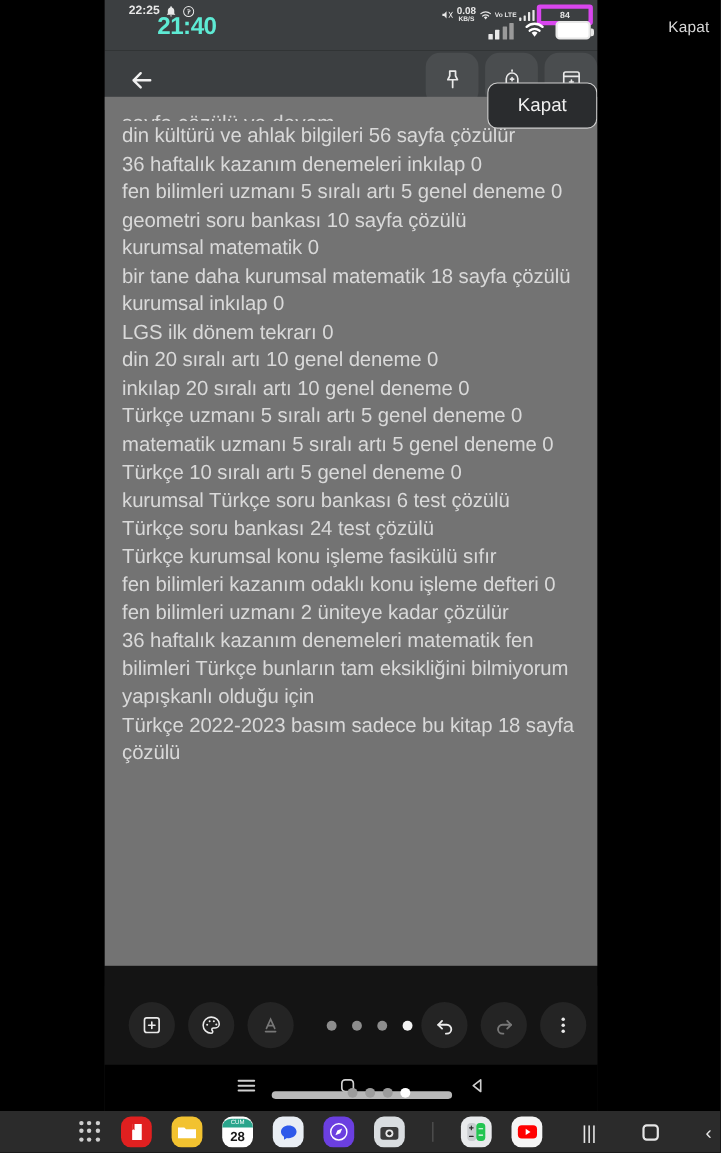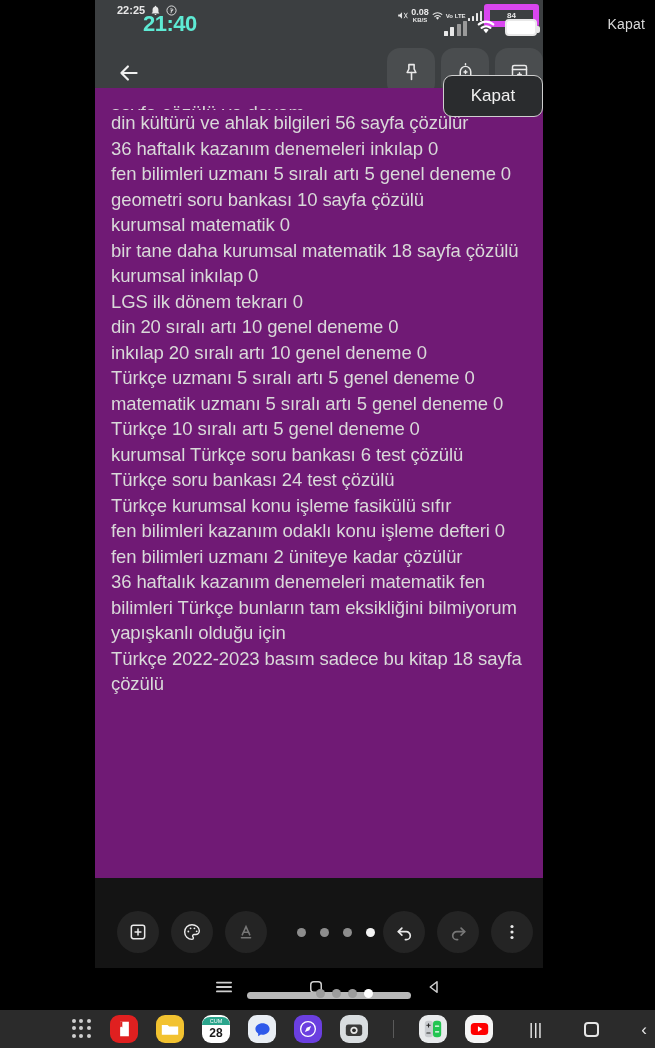--- a/index.html
+++ b/index.html
@@ -52,21 +52,21 @@
   }
   .sb-big-right {
     position:absolute; right:14px; top:18px;
     display:flex; align-items:flex-end; gap:8px;
   }
   .netspeed { line-height:1; text-align:center; }
   .netspeed b { display:block; font-size:9px; }
   .netspeed i { display:block; font-size:6px; font-style:normal; }
   .volte { line-height:1; text-align:center; font-size:6px; }
   .battsmall {
-    border:6px solid #d946ef; border-radius:3px;
+    border:4px solid #d946ef; border-radius:3px;
     padding:0 17px; font-size:8px; line-height:11px;
   }
   .bars { display:flex; align-items:flex-end; gap:1.5px; height:10px; }
   .bars span { width:2.5px; background:#e8e8e8; border-radius:.5px; }
   .bars span:nth-child(1){height:3px}
   .bars span:nth-child(2){height:5px}
   .bars span:nth-child(3){height:7.5px}
   .bars span:nth-child(4){height:10px}
   .bars.big { height:15px; gap:2.5px; }
   .bars.big span { width:4px; }
@@ -112,21 +112,21 @@
     display:flex; align-items:center; justify-content:center;
     color:#f0f0f0; font-size:17px;
     z-index:30;
   }
 
   
   #note-body {
     position:absolute; left:0; top:88px; width:456px; height:790px;
     padding:12px 16px 0 16px;
     overflow:hidden;
-    background:#701a75;
+    background:#737373;
   }
   #note-clip-line {
     height:10px; overflow:hidden; color:#d6d6d6;
     font-size:19px; line-height:26px;
   }
   .note-line {
     color:#d9d9d9;
     font-size:18.5px;
     line-height:25.5px;
     letter-spacing:-.1px;

